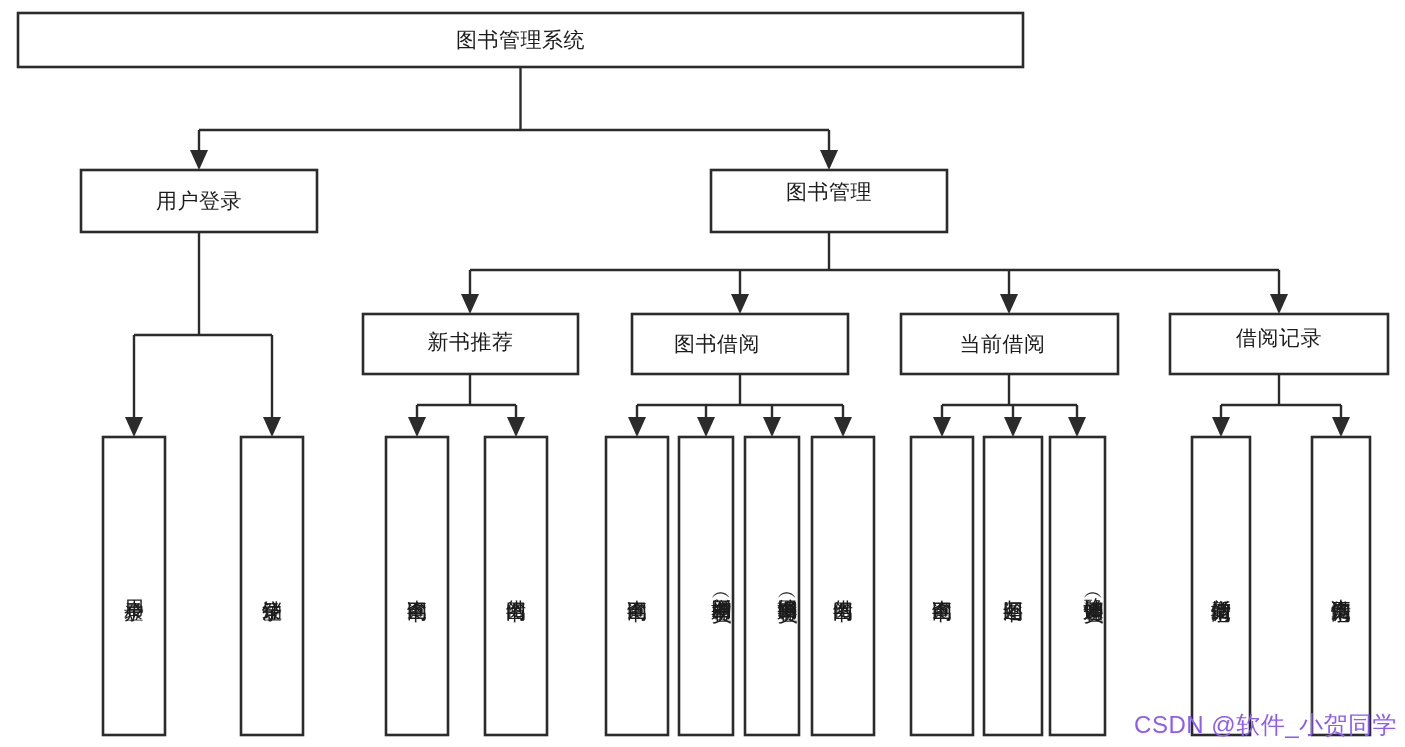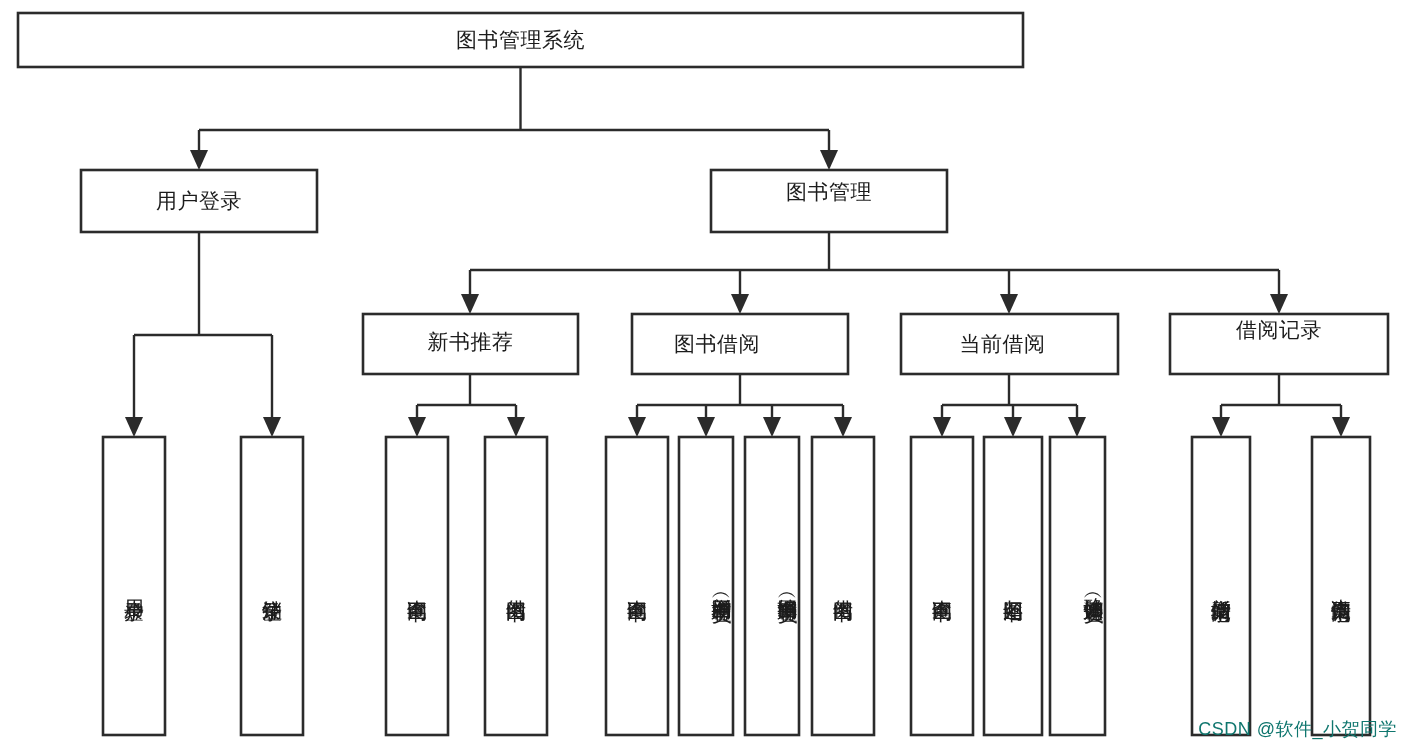--- a/index.html
+++ b/index.html
@@ -67,22 +67,22 @@
     letter-spacing: 1px;
     writing-mode: vertical-rl;
     text-orientation: upright;
     white-space: nowrap;
     pointer-events: none;
   }
   .watermark {
     position: absolute;
     right: 8px;
     bottom: 6px;
-    color: #0f766e;
-    font-size: 18px;
+    color: #8b5cf6;
+    font-size: 24px;
     letter-spacing: 0.5px;
     white-space: nowrap;
     pointer-events: none;
   }
 </style>
 </head>
 <body>
 
 <div id="diagram-root">
 
@@ -183,21 +183,21 @@
   <div class="node-label-h" style="left:81px; top:170px; width:236px; height:62px;">用户登录</div>
 
   <div class="node-label-h" style="left:711px; top:170px; width:236px; height:44px;">图书管理</div>
 
   <div class="node-label-h" style="left:363px; top:314px; width:215px; height:60px;font-family:Liberation Mono, monospace;">新书推荐</div>
 
   <div class="node-label-h" style="left:609px; top:314px; width:216px; height:60px;">图书借阅</div>
 
   <div class="node-label-h" style="left:901px; top:314px; width:203px; height:60px;">当前借阅</div>
 
-  <div class="node-label-h" style="left:1170px; top:302px; width:218px; height:56px;">借阅记录</div>
+  <div class="node-label-h" style="left:1170px; top:310px; width:218px; height:56px;">借阅记录</div>
 
   <div class="node-label-v" style="left:103px; top:437px; width:62px; height:298px;">用户登录</div>
 
   <div class="node-label-v" style="left:241px; top:437px; width:62px; height:298px;">注销登录</div>
 
   <div class="node-label-v" style="left:386px; top:437px; width:62px; height:298px;">查询图书</div>
 
   <div class="node-label-v" style="left:485px; top:437px; width:62px; height:298px;">借阅图书</div>
 
   <div class="node-label-v" style="left:606px; top:437px; width:62px; height:298px;">查询图书</div>

